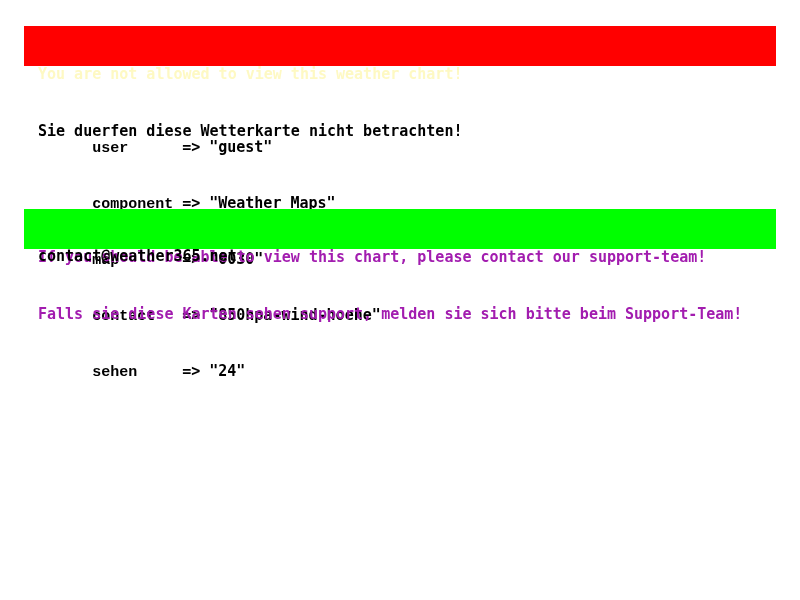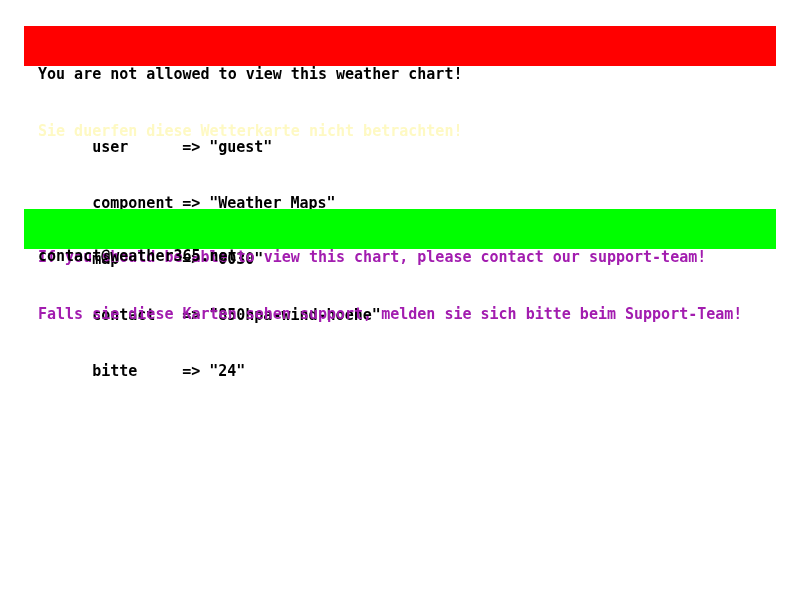--- a/index.html
+++ b/index.html
@@ -25,22 +25,22 @@
     height: 40px;
     box-sizing: border-box;
     padding: 1px 8px 0 14px;
     line-height: 19px;
     white-space: pre;
   }
   .banner-error {
     top: 26px;
     background: #ff0000;
   }
-  .banner-error .line-en { color: #000000; }
-  .banner-error .line-de { color: #fef9c3; }
+  .banner-error .line-en { color: #fef9c3; }
+  .banner-error .line-de { color: #000000; }
   .banner-support {
     top: 209px;
     background: #00ff00;
     color: #a21caf;
   }
   .details {
     position: absolute;
     left: 24px;
     top: 81px;
     width: 752px;
@@ -48,20 +48,21 @@
     padding-left: 14px;
     white-space: pre;
   }
   .detail-row {
     height: 20px;
     line-height: 20px;
   }
   .detail-key {
     display: inline-block;
     width: 90px;
+    font-family: Liberation Mono, monospace;
   }
   .detail-arrow {
     display: inline-block;
     width: 27px;
   }
   .footer {
     position: absolute;
     left: 24px;
     top: 246px;
     width: 752px;
@@ -90,21 +91,21 @@
     <div class="detail-row">
       <span class="detail-key">component</span><span class="detail-arrow">=&gt;</span><span class="detail-value">"Weather Maps"</span>
     </div>
     <div class="detail-row">
       <span class="detail-key">map</span><span class="detail-arrow">=&gt;</span><span class="detail-value">"0030"</span>
     </div>
     <div class="detail-row">
       <span class="detail-key">contact</span><span class="detail-arrow">=&gt;</span><span class="detail-value">"850hpa-wind-hoehe"</span>
     </div>
     <div class="detail-row">
-      <span class="detail-key">bitte</span><span class="detail-arrow">=&gt;</span><span class="detail-value">"24"</span>
+      <span class="detail-key">sehen</span><span class="detail-arrow">=&gt;</span><span class="detail-value">"24"</span>
     </div>
   </div>
 
   <div class="banner banner-support">
     <div class="line-en">If you should be able to view this chart, please contact our support-team!</div>
     <div class="line-de">Falls sie diese Karten sehen support, melden sie sich bitte beim Support-Team!</div>
   </div>
 
   <div class="footer">
     <span>contact@weather365.net</span>

